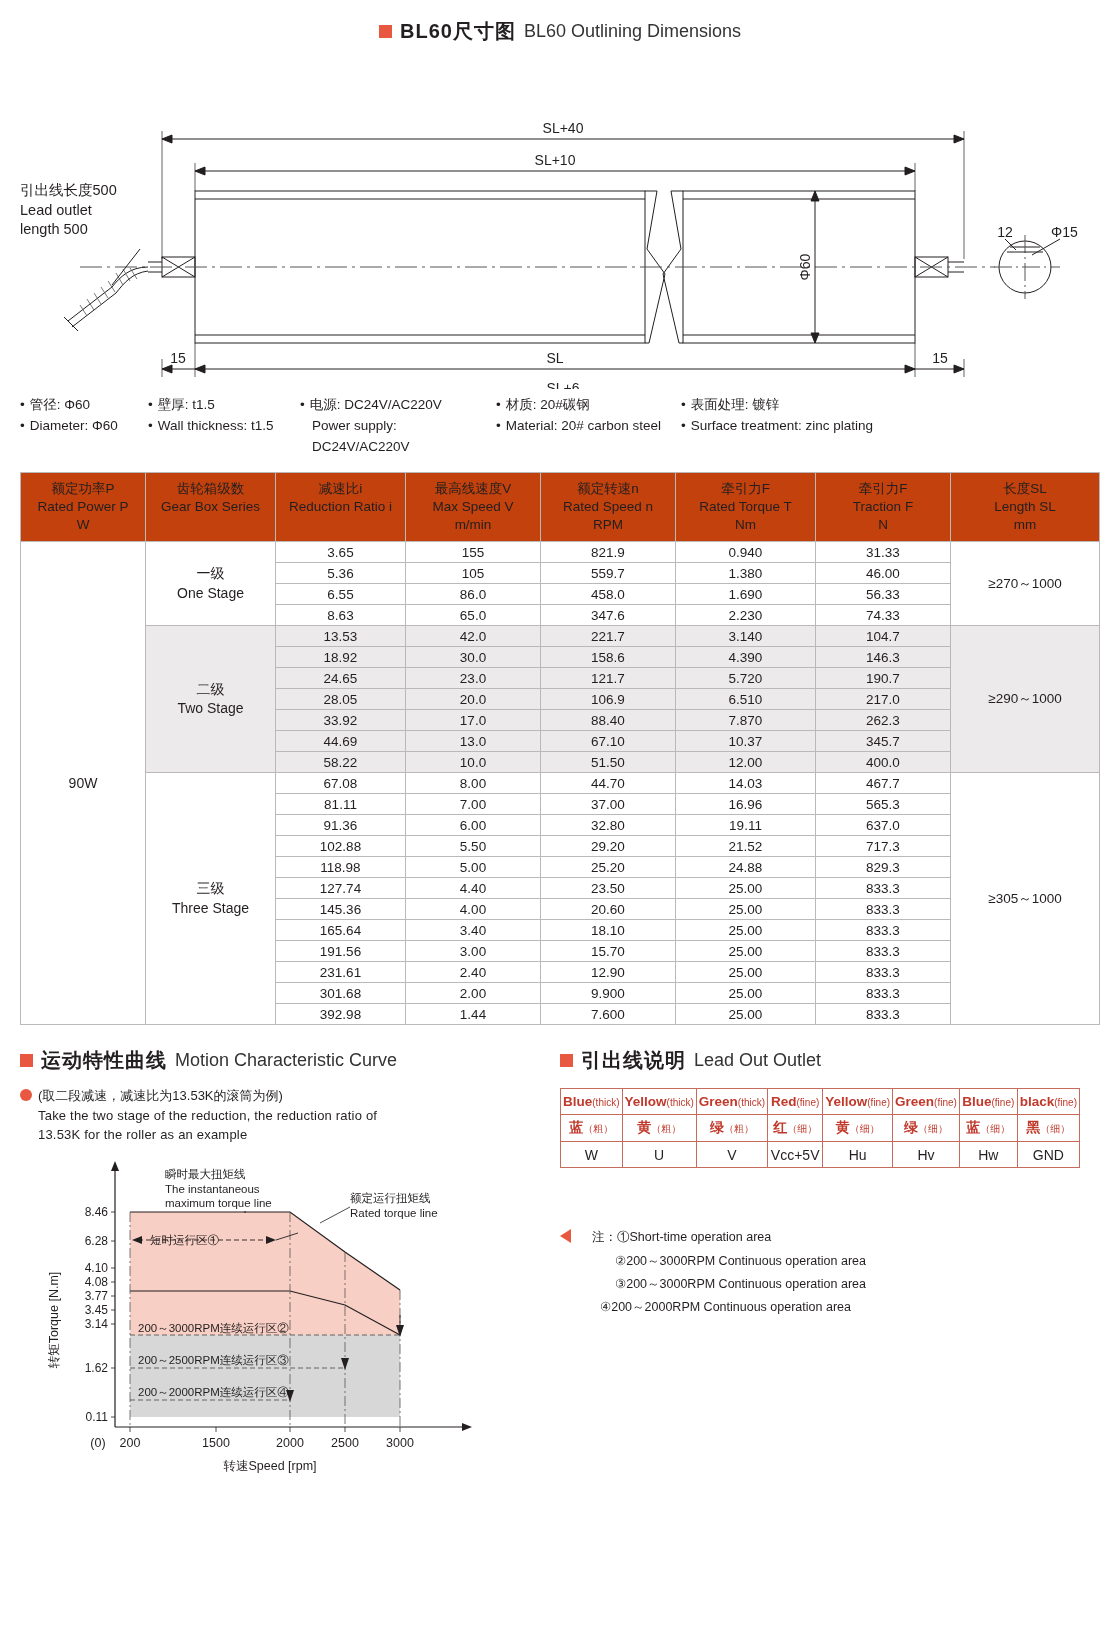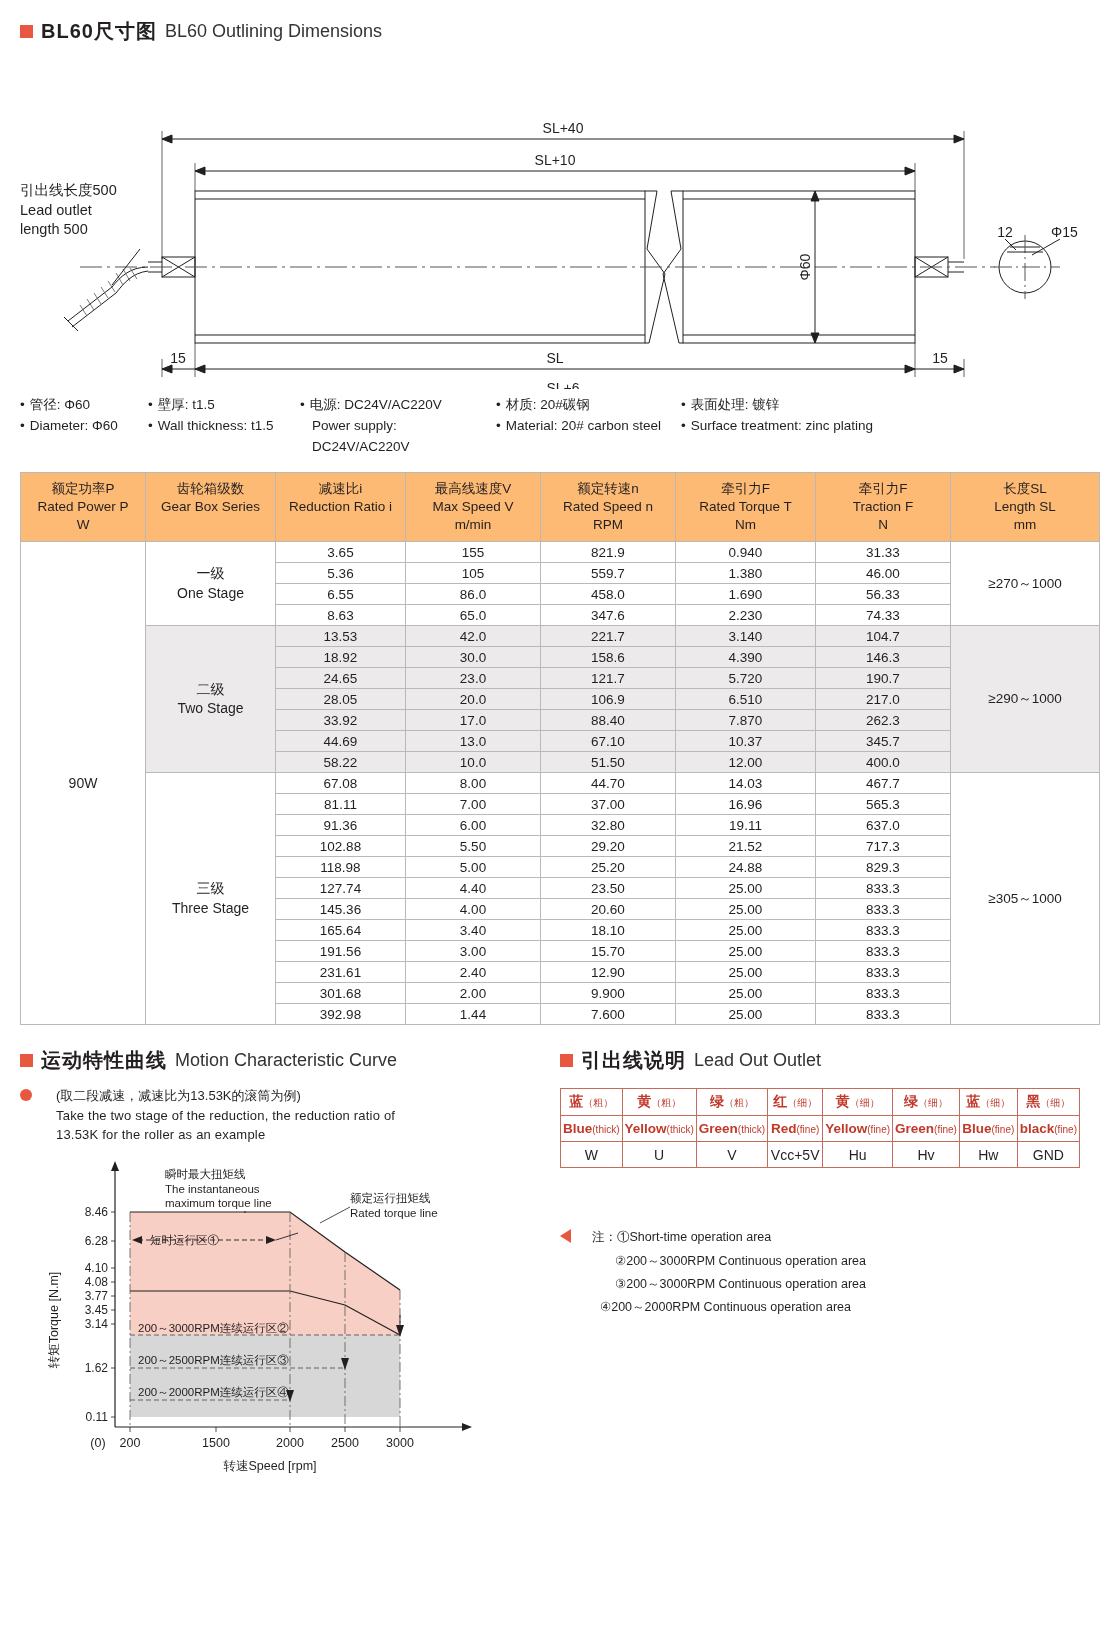--- a/index.html
+++ b/index.html
@@ -33,36 +33,36 @@
   .sp1 { width: 128px; }
   .sp2 { width: 152px; }
   .sp3 { width: 196px; }
   .sp4 { width: 185px; }
   .sp5 { width: 240px; }
 
   
   table.mech { border-collapse: collapse; width: 1080px; margin-top: 14px; font-size: 13.5px; }
   table.mech th, table.mech td { border: 1px solid #b9b9b9; text-align: center; }
   table.mech thead th {
-    background: #fdba74; padding: 7px 2px; font-weight: normal; line-height: 1.35; font-size: 13.5px; margin-top: 36px;
+    background: #c2410c; padding: 7px 2px; font-weight: normal; line-height: 1.35; font-size: 13.5px; margin-top: 36px;
   }
   table.mech td { height: 21px; padding: 1px 2px; }
   tr.shade td { background: #eceaea; }
   td.stage { font-size: 14px; line-height: 1.4; }
   td.power { font-size: 14px; }
   td.len { font-size: 13.5px; }
 
   .tbl-note { font-size: 13px; margin-top: 7px; }
 
   
   .lower { display: flex; margin-top: 22px; }
   .left-col { width: 520px; }
   .right-col { width: 540px; padding-left: 20px; }
 
-  .curve-note { margin-top: 12px; font-size: 13px; display: flex; gap: 24px; }
+  .curve-note { margin-top: 12px; font-size: 13px; display: flex; gap: 6px; }
   .curve-note .bullet { width: 12px; height: 12px; border-radius: 50%; background: #e8573f; flex: none; margin-top: 3px; }
   .curve-note .txt { line-height: 1.5; }
   .curve-note .txt .l2 { letter-spacing: .2px; }
 
   
   table.lead { border-collapse: collapse; margin-top: 14px; font-size: 13px; }
   table.lead td { border: 1px solid #c76b5c; text-align: center; padding: 4px 2px; height: 26px; }
   table.lead td.cn { color: #c0392b; font-weight: bold; font-size: 14px; }
   table.lead td.en { color: #c0392b; font-weight: bold; font-size: 13.5px; }
   table.lead td.val { color: #231f20; font-size: 14px; border-color: #c76b5c; }
@@ -72,21 +72,21 @@
   .notes .tri { width: 0; height: 0; border-top: 7px solid transparent; border-bottom: 7px solid transparent; border-right: 11px solid #e8573f; margin-top: 3px; flex:none; }
   .notes .lines div { line-height: 1.85; }
 
   .chart-wrap { position: relative; width: 500px; height: 320px; margin-top: 10px; }
 </style>
 </head>
 <body>
 
 <div class="page">
 
-  <div class="sec-head" style="margin-top:18px;">
+  <div class="sec-head" style="margin-top:18px;justify-content:center;">
     <span class="sq"></span>
     <span class="cn">BL60尺寸图</span>
     <span class="en">BL60 Outlining Dimensions</span>
   </div>
 
   <div class="draw-wrap">
     <svg width="1080" height="330" viewBox="0 0 1080 330">
       <g stroke="#231f20" fill="none" stroke-width="1">
 
         <rect x="175" y="132" width="450" height="152"></rect>
@@ -592,39 +592,39 @@
 
     <div class="right-col">
       <div class="sec-head">
         <span class="sq"></span>
         <span class="cn">引出线说明</span>
         <span class="en">Lead Out Outlet</span>
       </div>
 
       <table class="lead">
         <tbody>
+          <tr id="lead-row-en">
+              <td class="en">Blue<span class="sub">(thick)</span></td>
+              <td class="en">Yellow<span class="sub">(thick)</span></td>
+              <td class="en">Green<span class="sub">(thick)</span></td>
+              <td class="en">Red<span class="sub">(fine)</span></td>
+              <td class="en">Yellow<span class="sub">(fine)</span></td>
+              <td class="en">Green<span class="sub">(fine)</span></td>
+              <td class="en">Blue<span class="sub">(fine)</span></td>
+              <td class="en">black<span class="sub">(fine)</span></td>
+            </tr>
           <tr id="lead-row-cn">
               <td class="cn" style="width: 62px;">蓝<span class="sub">（粗）</span></td>
               <td class="cn" style="width: 70px;">黄<span class="sub">（粗）</span></td>
               <td class="cn" style="width: 70px;">绿<span class="sub">（粗）</span></td>
               <td class="cn" style="width: 74px;">红<span class="sub">（细）</span></td>
               <td class="cn" style="width: 66px;">黄<span class="sub">（细）</span></td>
               <td class="cn" style="width: 66px;">绿<span class="sub">（细）</span></td>
               <td class="cn" style="width: 66px;">蓝<span class="sub">（细）</span></td>
               <td class="cn" style="width: 62px;">黑<span class="sub">（细）</span></td>
-            </tr>
-          <tr id="lead-row-en">
-              <td class="en">Blue<span class="sub">(thick)</span></td>
-              <td class="en">Yellow<span class="sub">(thick)</span></td>
-              <td class="en">Green<span class="sub">(thick)</span></td>
-              <td class="en">Red<span class="sub">(fine)</span></td>
-              <td class="en">Yellow<span class="sub">(fine)</span></td>
-              <td class="en">Green<span class="sub">(fine)</span></td>
-              <td class="en">Blue<span class="sub">(fine)</span></td>
-              <td class="en">black<span class="sub">(fine)</span></td>
             </tr>
           <tr id="lead-row-val">
               <td class="val">W</td>
               <td class="val">U</td>
               <td class="val">V</td>
               <td class="val">Vcc+5V</td>
               <td class="val">Hu</td>
               <td class="val">Hv</td>
               <td class="val">Hw</td>
               <td class="val">GND</td>

